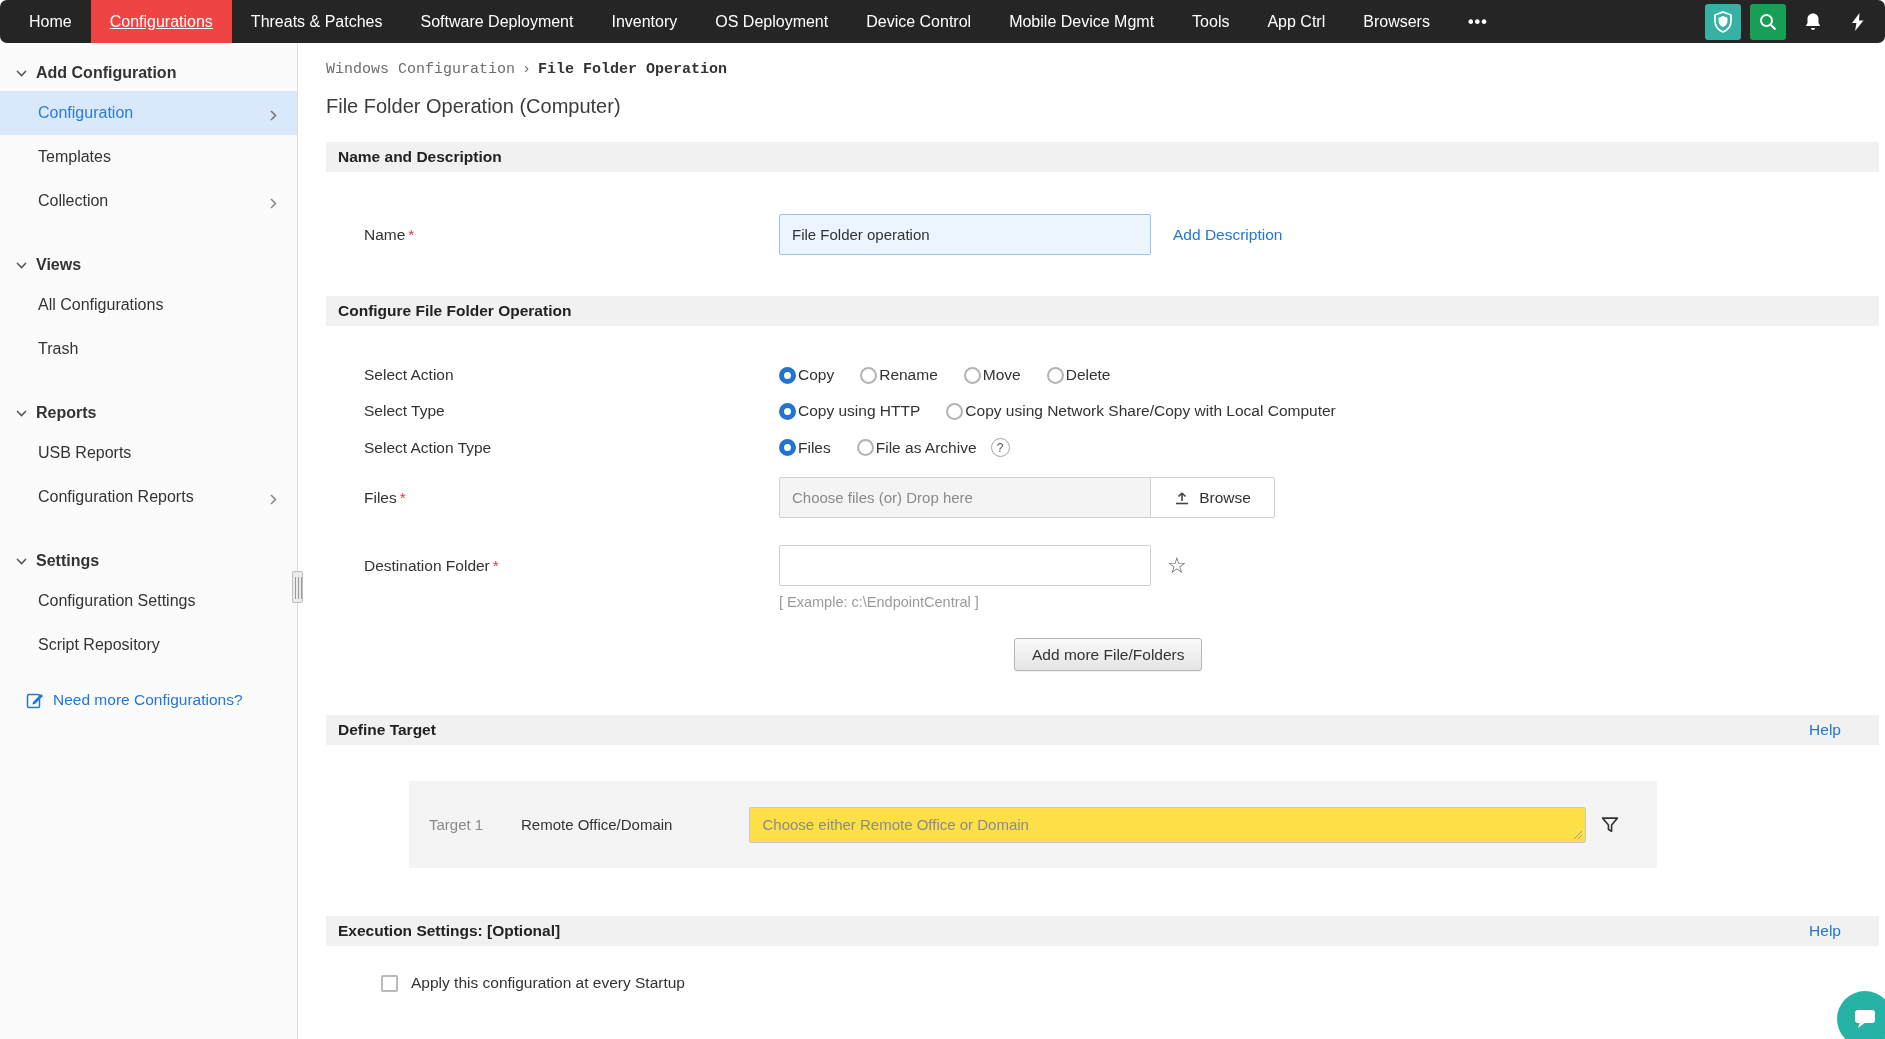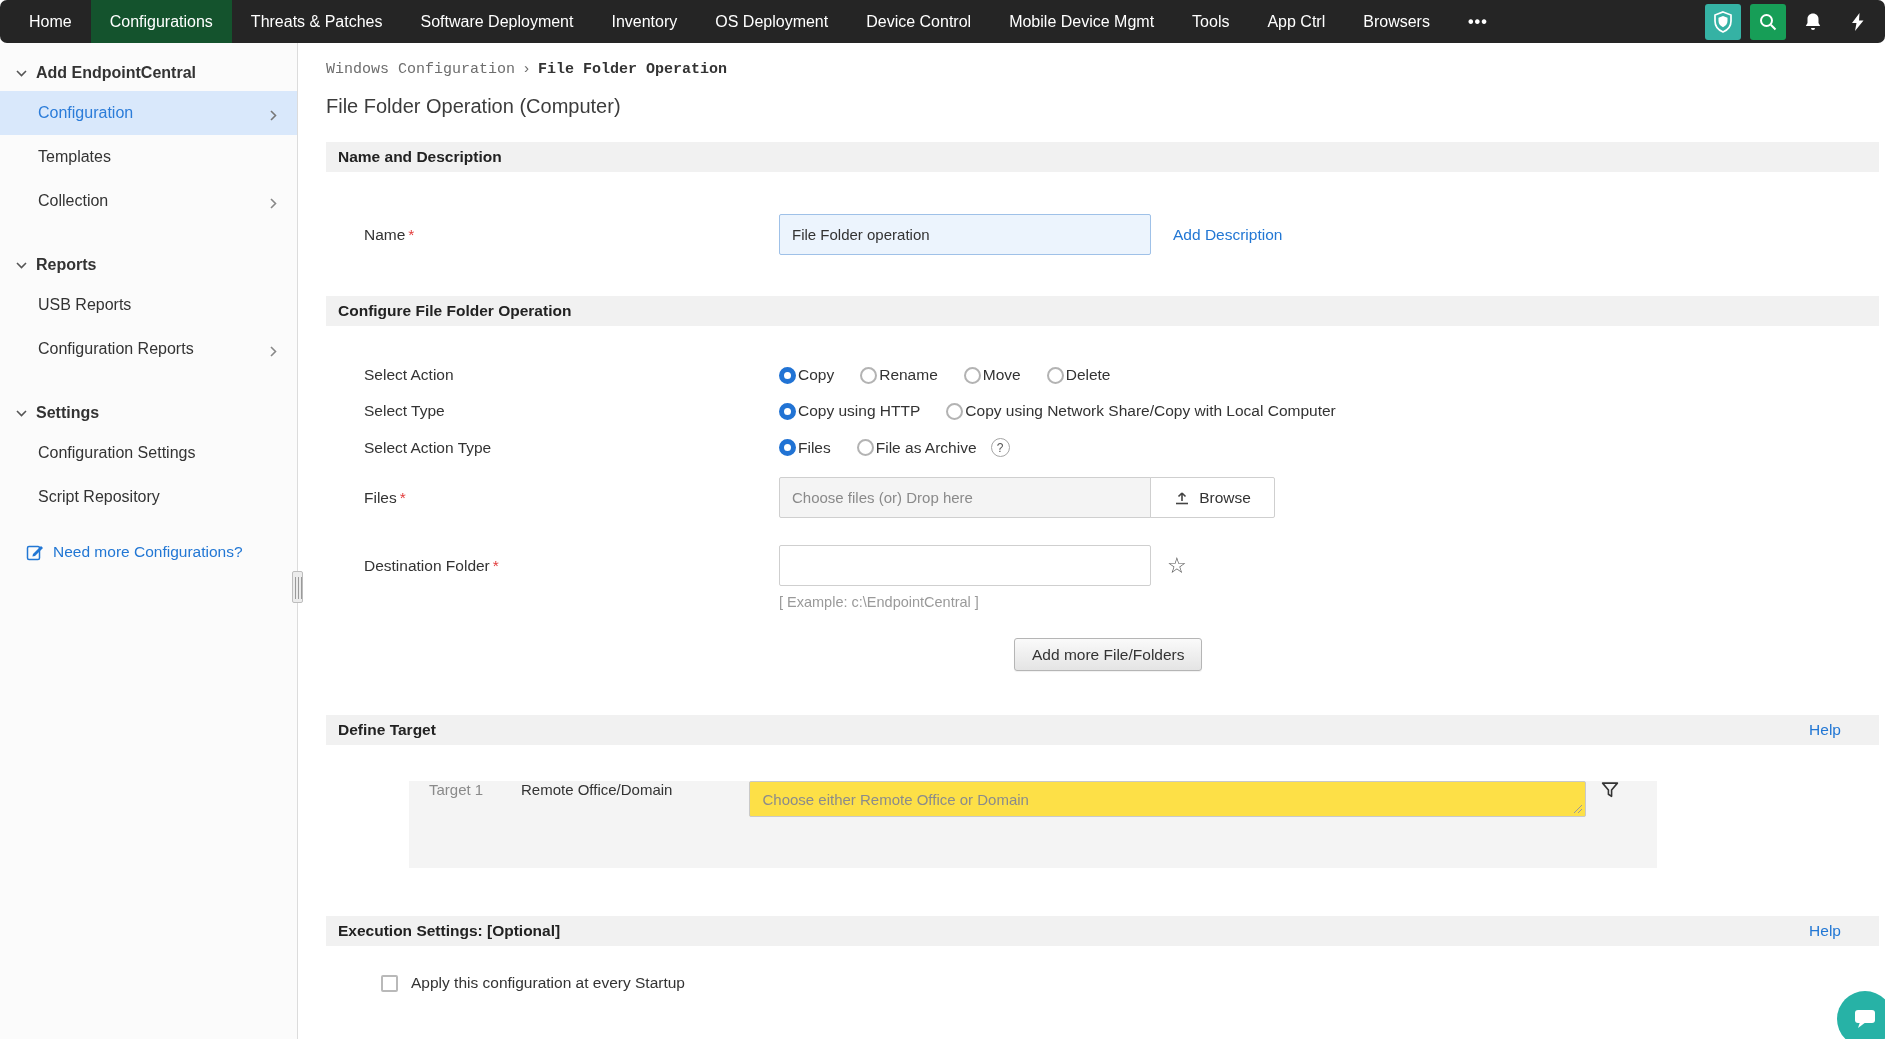--- a/index.html
+++ b/index.html
@@ -14,21 +14,21 @@
   .topnav {
     height:43px; background:#252525; display:flex; align-items:stretch;
     padding-left:10px;
     border-radius:7px;
   }
   .nav-items { display:flex; align-items:stretch; }
   .nav-item {
     color:#fff; font-size:16px; padding:0 19px; display:flex; align-items:center;
     cursor:pointer; white-space:nowrap;
   }
-  .nav-item.active { background:#14532d; }
+  .nav-item.active { background:#ef4444;text-decoration:underline; }
   .nav-item.more { letter-spacing:1px; font-weight:bold; }
   .nav-icons { margin-left:auto; display:flex; align-items:center; gap:9px; padding-right:9px; }
   .icon-box {
     width:36px; height:36px; border-radius:3px; display:flex; align-items:center;
     justify-content:center; cursor:pointer;
   }
   .icon-box.shield { background:#35b2a4; }
   .icon-box.search { background:#179e57; }
 
   
@@ -126,21 +126,21 @@
 
   .add-more-btn {
     margin-left:688px; margin-bottom:44px; height:33px; padding:0 17px;
     background:linear-gradient(#fafafa,#e4e4e4); border:1px solid #b5b5b5; border-radius:3px;
     font-size:15.5px; color:#333; cursor:pointer; font-family:"Liberation Sans", sans-serif;
     box-shadow:0 1px 1px rgba(0,0,0,0.06);
   }
 
   .target-panel {
     margin:36px 0 48px 83px; width:1248px; height:87px; background:#f4f4f4;
-    display:flex; align-items:flex-start; padding-left:20px;
+    display:flex; align-items:center; padding-left:20px;
   }
   .target-num { color:#8a8a8a; font-size:15px; width:59px; }
   .target-field-label { margin-left:33px; font-size:15px; color:#333; }
   .ta-wrap { position:relative; margin-left:77px; }
   .input-remote {
     width:837px; height:36px; background:#fde047; border:1px solid #c9c9c9; border-radius:2px;
     padding:0 12px; font-size:15px; color:#333; font-family:"Liberation Sans", sans-serif;
   }
   .input-remote::placeholder { color:#8b8b8b; opacity:1; }
   .resize-grip { position:absolute; right:3px; bottom:3px; pointer-events:none; }
@@ -206,21 +206,21 @@
 
 <div class="layout">
 
   <aside class="sidebar">
 
     <div class="side-section">
       <div class="side-header">
         <svg width="11" height="7" viewBox="0 0 11 7">
             <path d="M1 1l4.5 4.5L10 1" fill="none" stroke="#555" stroke-width="1.6"></path>
           </svg>
-        <span>Add EndpointCentral</span>
+        <span>Add Configuration</span>
       </div>
       <div class="side-item selected">
         <span>Configuration</span>
         <span class="chev-right">
           <svg width="7" height="11" viewBox="0 0 7 11">
               <path d="M1 1l4.5 4.5L1 10" fill="none" stroke="#777" stroke-width="1.6"></path>
             </svg>
         </span>
       </div>
       <div class="side-item">
@@ -229,20 +229,34 @@
       <div class="side-item">
         <span>Collection</span>
         <span class="chev-right">
           <svg width="7" height="11" viewBox="0 0 7 11">
               <path d="M1 1l4.5 4.5L1 10" fill="none" stroke="#888" stroke-width="1.6"></path>
             </svg>
         </span>
       </div>
     </div>
 
+    <div class="side-section">
+      <div class="side-header">
+        <svg width="11" height="7" viewBox="0 0 11 7">
+            <path d="M1 1l4.5 4.5L10 1" fill="none" stroke="#555" stroke-width="1.6"></path>
+          </svg>
+        <span>Views</span>
+      </div>
+      <div class="side-item">
+        <span>All Configurations</span>
+      </div>
+      <div class="side-item">
+        <span>Trash</span>
+      </div>
+    </div>
 
     <div class="side-section">
       <div class="side-header">
         <svg width="11" height="7" viewBox="0 0 11 7">
             <path d="M1 1l4.5 4.5L10 1" fill="none" stroke="#555" stroke-width="1.6"></path>
           </svg>
         <span>Reports</span>
       </div>
       <div class="side-item">
         <span>USB Reports</span>

